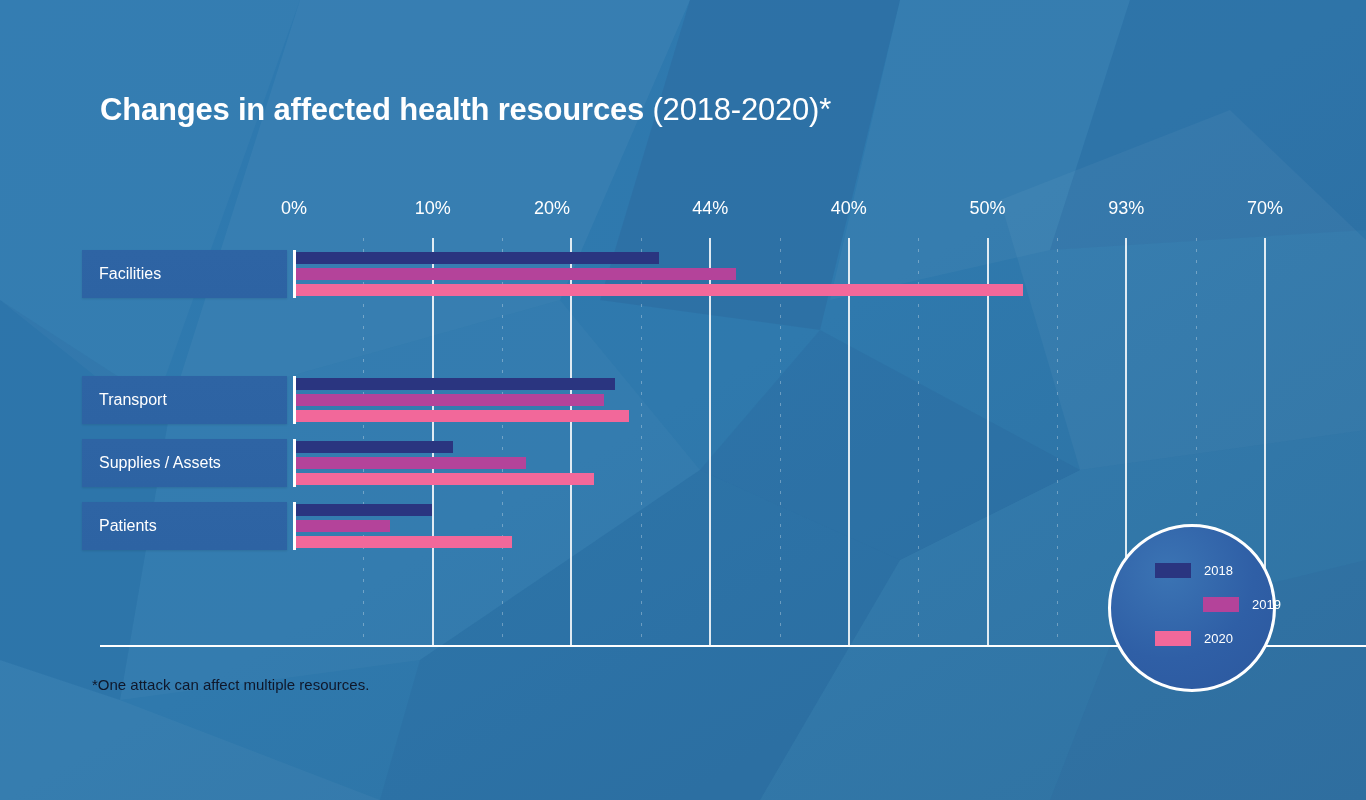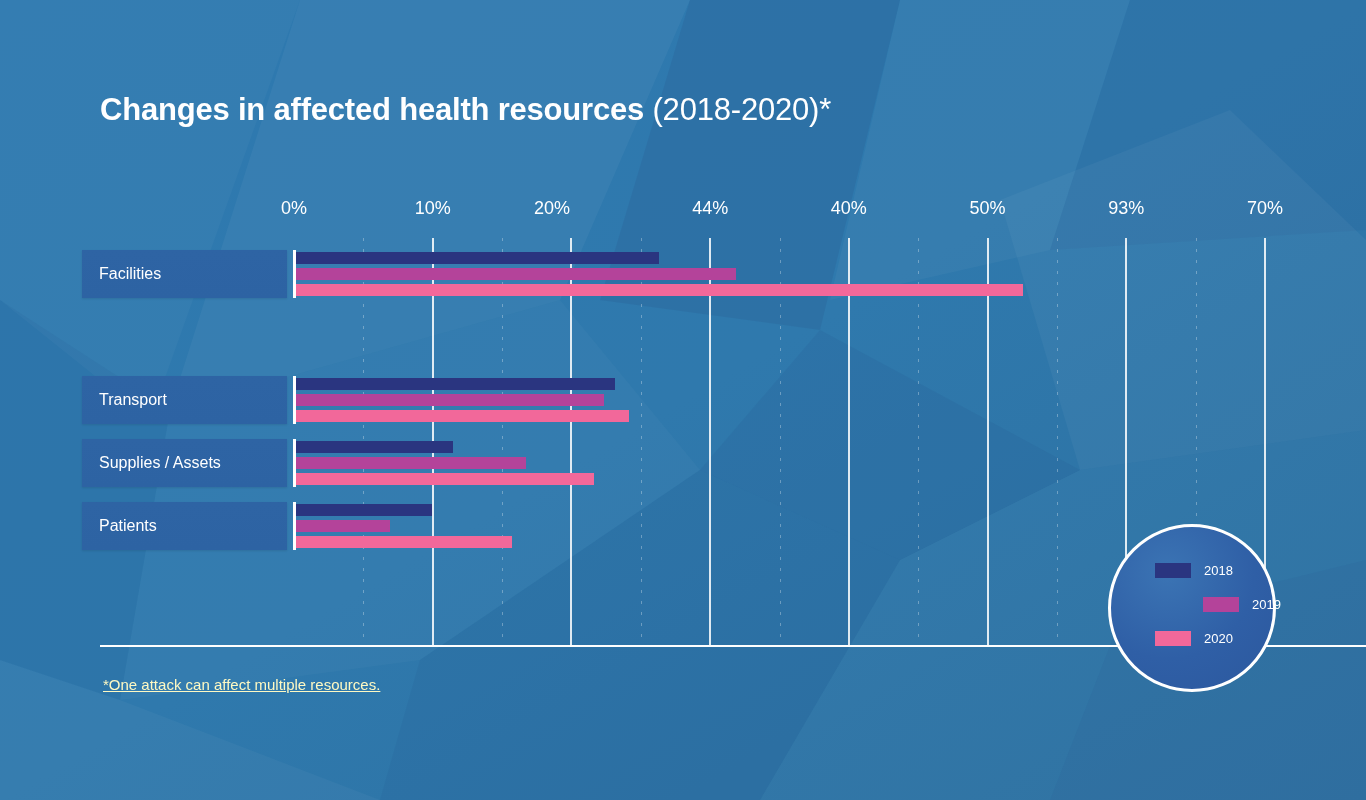--- a/index.html
+++ b/index.html
@@ -111,25 +111,24 @@
     left: 44px;
     display: flex;
     align-items: center;
     gap: 13px;
   }
   .legend-swatch { width: 36px; height: 15px; }
   .legend-label { font-size: 13px; color: #ffffff; }
 
   .footnote {
     position: absolute;
-    left: 103px; top: 676px;
+    left: 92px; top: 676px;
     font-size: 15px;
-    color: #fef9c3;
+    color: #0f172a;
     white-space: nowrap;
-    text-decoration: underline;
   }
 </style>
 </head>
 <body>
 
 <div id="root">
 
   <svg id="bg-polys" viewBox="0 0 1366 800" preserveAspectRatio="none">
     <defs>
       <linearGradient id="bgGrad" x1="0" y1="0" x2="1" y2="1">

